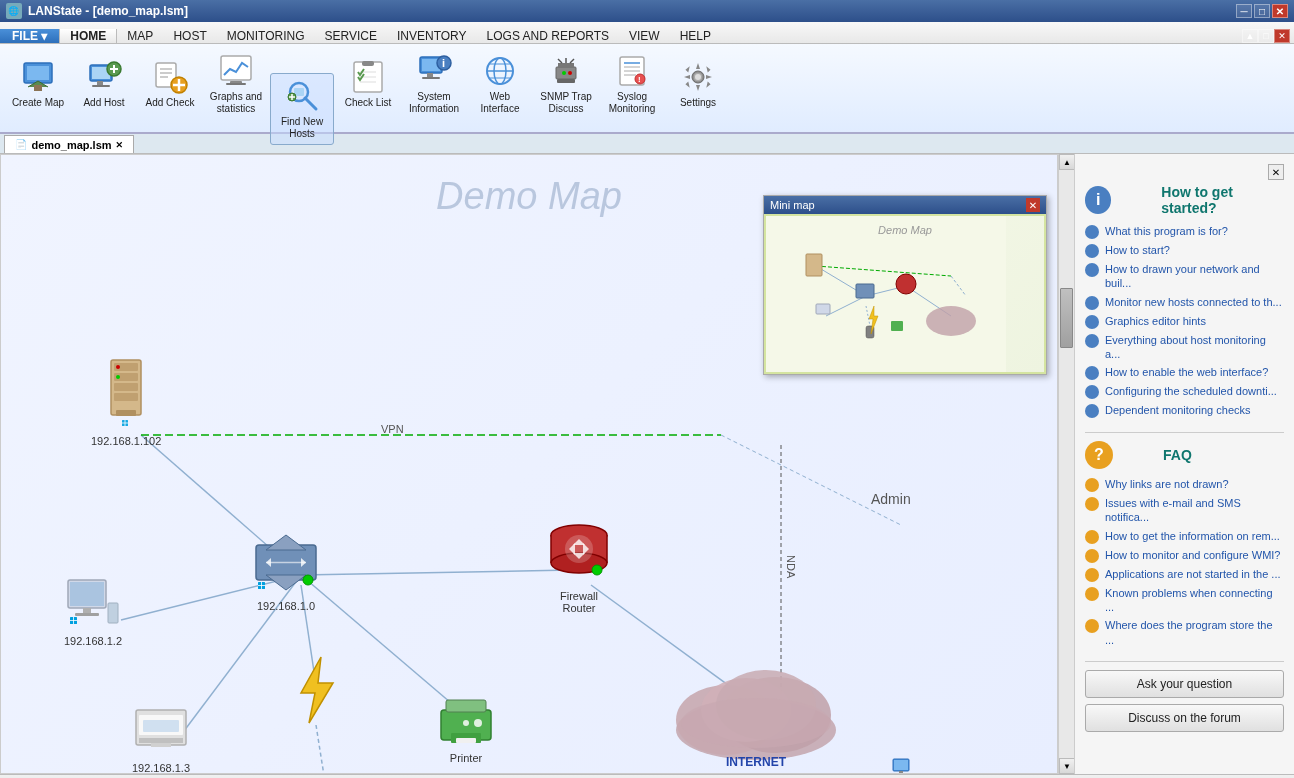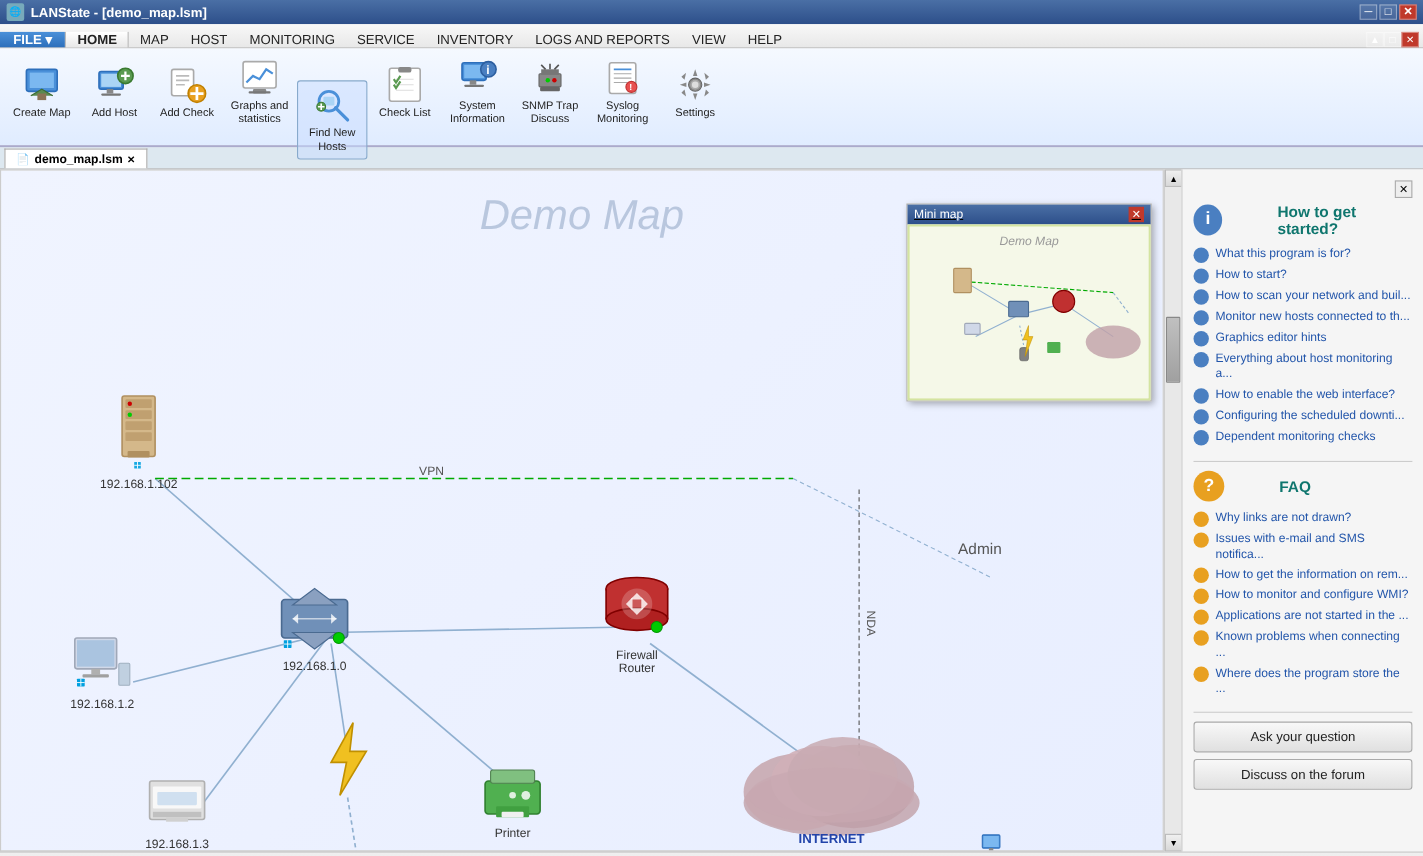--- a/index.html
+++ b/index.html
@@ -137,27 +137,26 @@
     .connections-svg {
       position: absolute;
       top: 0; left: 0;
       width: 100%; height: 100%;
       pointer-events: none;
     }
 
     
     .mini-map {
       position: absolute;
-      top: 30px;
+      top: 40px;
       right: 10px;
-      width: 223px;
+      width: 284px;
       background: white;
       border: 1px solid #aaa;
       box-shadow: 2px 2px 6px rgba(0,0,0,0.3);
-      text-decoration: underline;
     }
     .mini-map-title-bar {
       background: linear-gradient(to bottom, #4a6fa5, #2d4f8a);
       color: white;
       font-size: 11px;
       padding: 2px 6px;
       display: flex;
       justify-content: space-between;
       align-items: center;
     }
@@ -425,20 +424,32 @@
         <rect x="6" y="6" width="18" height="12" fill="#7bb8f0"></rect>
         <rect x="11" y="20" width="6" height="4" fill="#888"></rect>
         <rect x="6" y="24" width="18" height="2" rx="1" fill="#777"></rect>
         <circle cx="28" cy="10" r="7" fill="#4a7fc1" stroke="#2d5fa0" stroke-width="1.5"></circle>
         <text x="26" y="14" font-size="11" fill="white" font-weight="bold">i</text>
       </svg>
     </div>
     <span class="ribbon-btn-label">System Information</span>
   </button>
 
+  <button class="ribbon-btn">
+    <div class="ribbon-btn-icon">
+      <svg width="36" height="36" viewBox="0 0 36 36">
+        <circle cx="18" cy="18" r="13" fill="none" stroke="#4a90d9" stroke-width="2"></circle>
+        <ellipse cx="18" cy="18" rx="6" ry="13" fill="none" stroke="#4a90d9" stroke-width="1.5"></ellipse>
+        <line x1="5" y1="18" x2="31" y2="18" stroke="#4a90d9" stroke-width="1.5"></line>
+        <line x1="7" y1="11" x2="29" y2="11" stroke="#4a90d9" stroke-width="1"></line>
+        <line x1="7" y1="25" x2="29" y2="25" stroke="#4a90d9" stroke-width="1"></line>
+      </svg>
+    </div>
+    <span class="ribbon-btn-label">Web Interface</span>
+  </button>
 
   <button class="ribbon-btn">
     <div class="ribbon-btn-icon">
       <svg width="36" height="36" viewBox="0 0 36 36">
         <rect x="8" y="14" width="20" height="12" rx="1" fill="#888" stroke="#666" stroke-width="1"></rect>
         <rect x="10" y="10" width="16" height="5" fill="#777"></rect>
         <line x1="14" y1="10" x2="10" y2="6" stroke="#555" stroke-width="1.5"></line>
         <line x1="18" y1="10" x2="18" y2="5" stroke="#555" stroke-width="1.5"></line>
         <line x1="22" y1="10" x2="26" y2="6" stroke="#555" stroke-width="1.5"></line>
         <rect x="9" y="26" width="18" height="4" rx="1" fill="#666"></rect>
@@ -728,21 +739,21 @@
         <div class="panel-link">
           <div class="panel-link-icon"></div>
           <span>What this program is for?</span>
         </div>
         <div class="panel-link">
           <div class="panel-link-icon"></div>
           <span>How to start?</span>
         </div>
         <div class="panel-link">
           <div class="panel-link-icon"></div>
-          <span>How to scan your network and buil...</span>
+          <span>How to drawn your network and buil...</span>
         </div>
         <div class="panel-link">
           <div class="panel-link-icon"></div>
           <span>Monitor new hosts connected to th...</span>
         </div>
         <div class="panel-link">
           <div class="panel-link-icon"></div>
           <span>Graphics editor hints</span>
         </div>
         <div class="panel-link">

